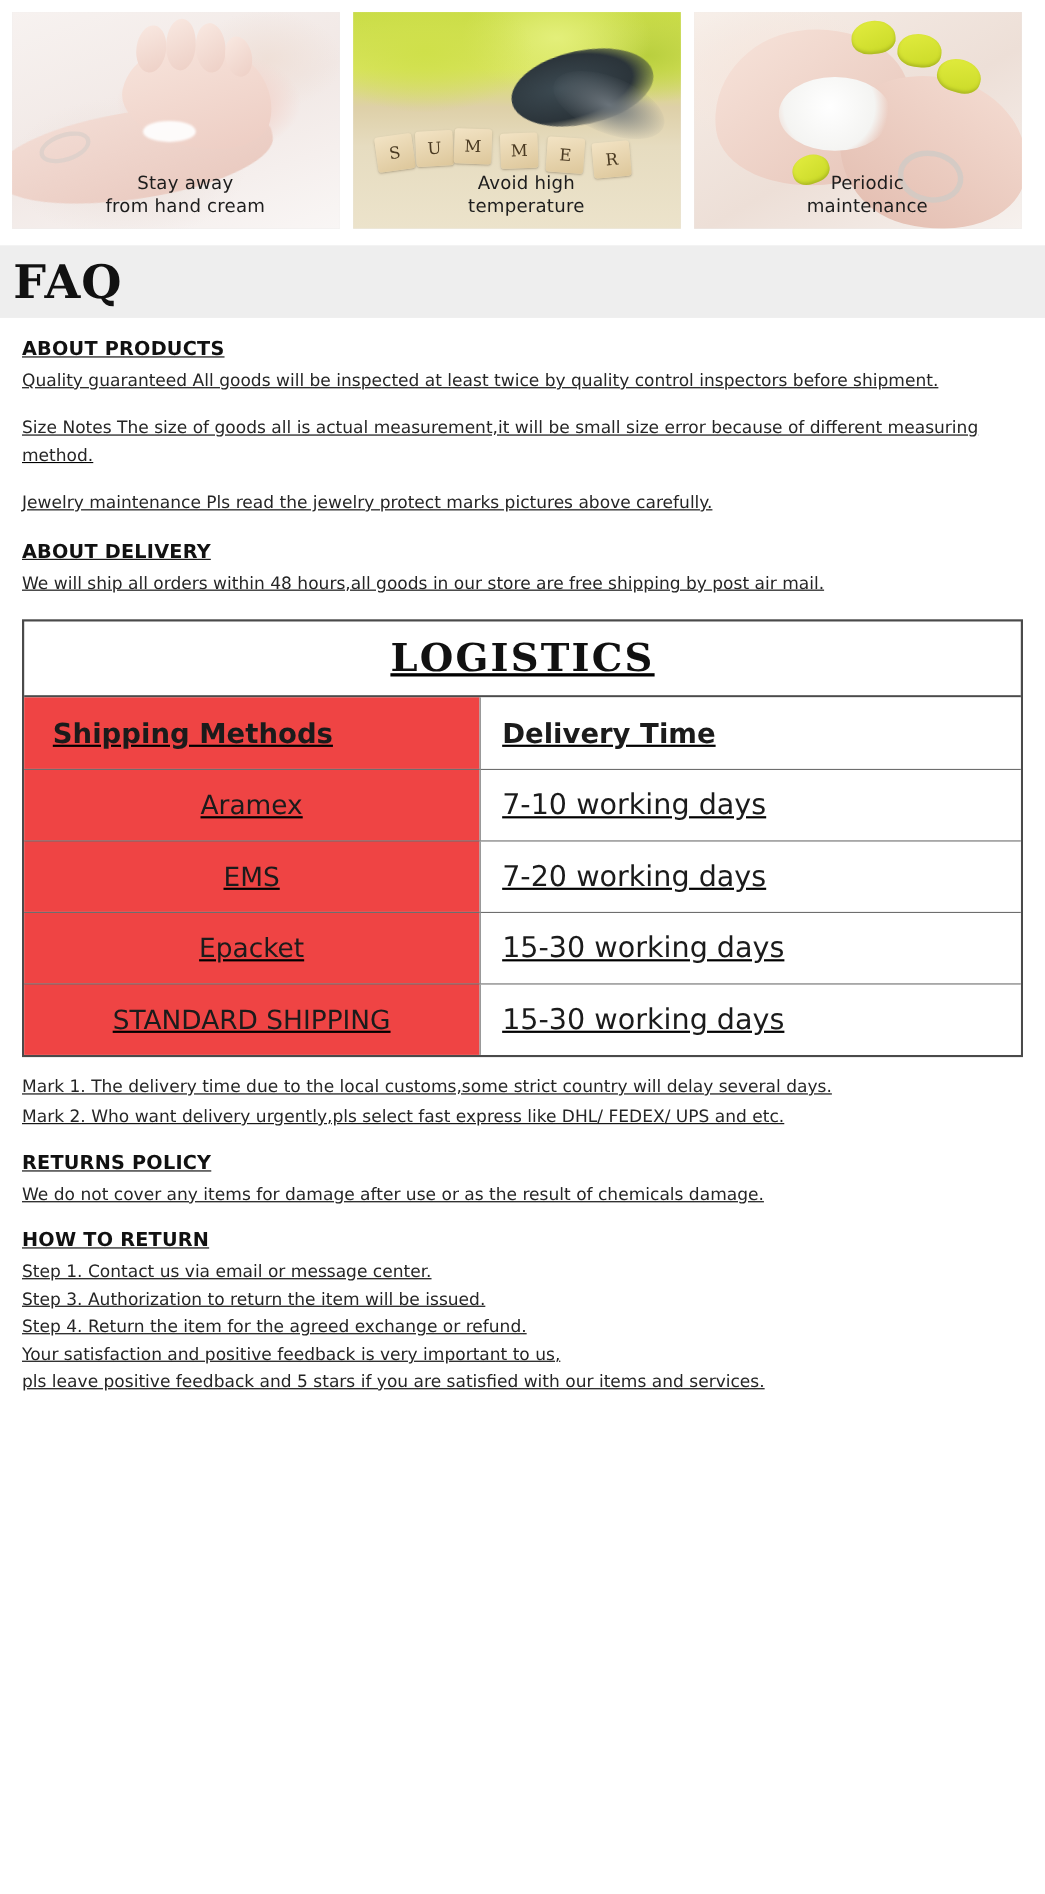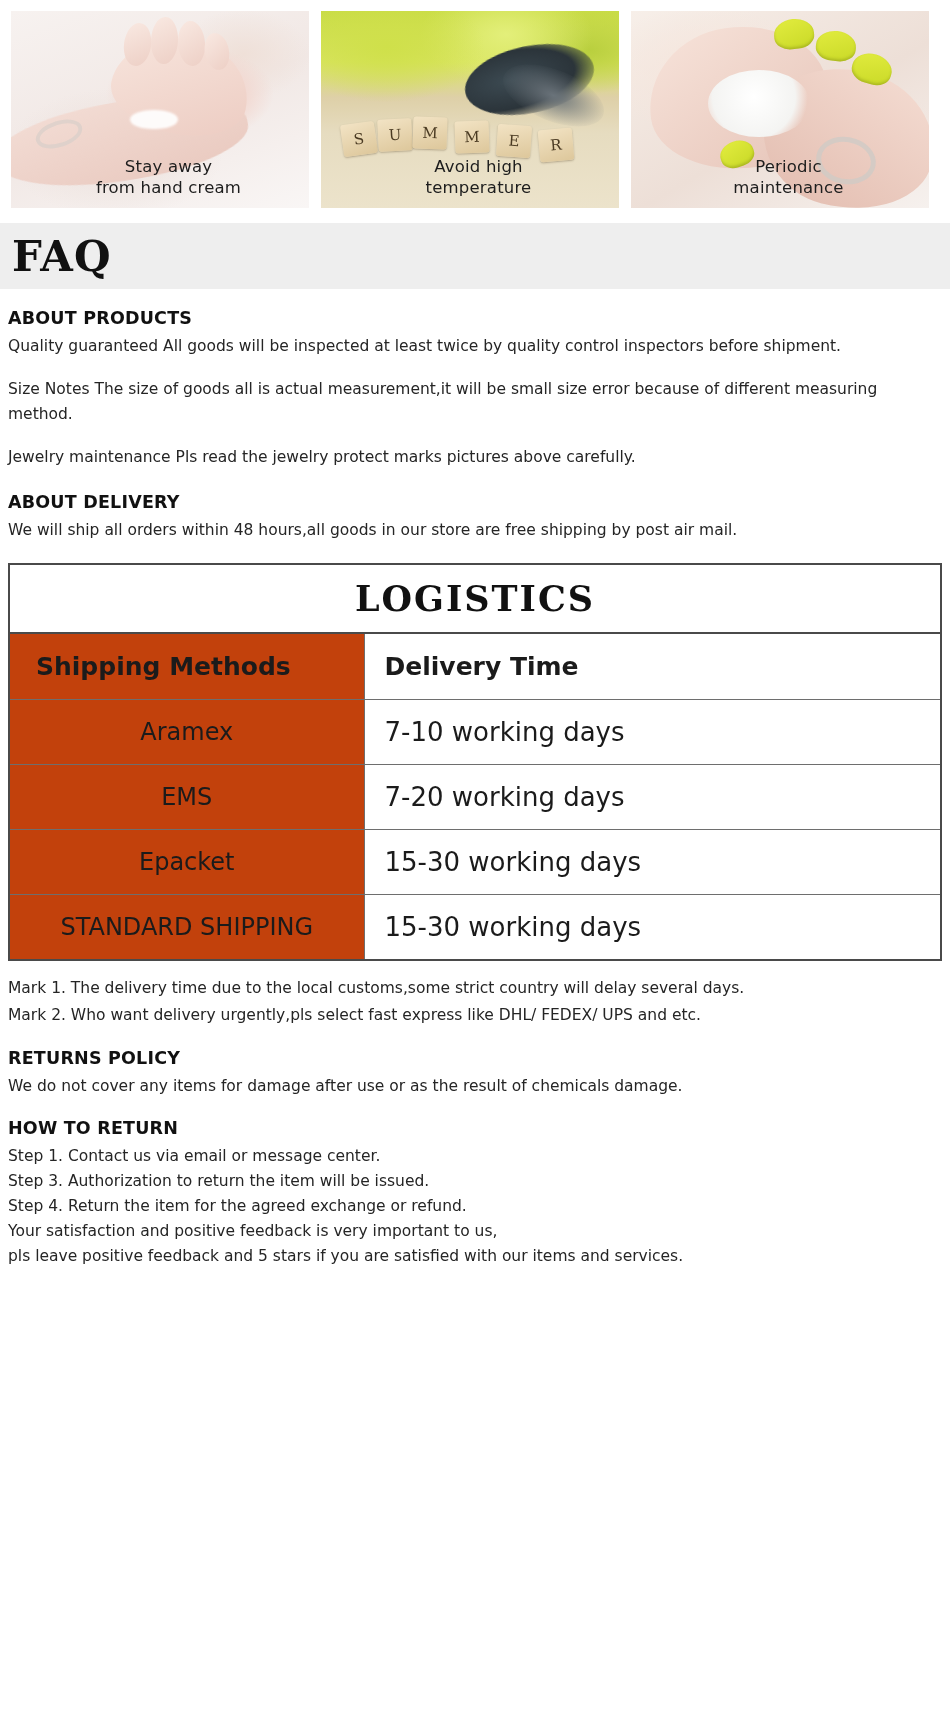--- a/index.html
+++ b/index.html
@@ -191,21 +191,22 @@
     padding-left: 12px;
     font-family: "DejaVu Serif", serif;
     font-weight: bold;
     font-size: 42px;
     letter-spacing: 1px;
     color: #111111;
   }
 
   
   .content {
-    padding: 0 6px;
+    padding: 0 18px;
+    text-decoration: underline;
   }
   .sec-head {
     font-size: 17.5px;
     font-weight: bold;
     color: #111111;
     margin: 19px 0 6px 2px;
     letter-spacing: .2px;
   }
   .sec-head.tight { margin-top: 22px; }
   p.body {
@@ -239,22 +240,22 @@
   table.logi th, table.logi td {
     border-top: 1px solid #6e6e6e;
     border-right: 1px solid #6e6e6e;
     padding: 0;
     height: 65px;
     vertical-align: middle;
   }
   table.logi tr:first-child th { border-top: none; }
   table.logi th:last-child, table.logi td:last-child { border-right: none; }
   table.logi .col-method {
-    width: 354px;
-    background: #c2410c;
+    width: 414px;
+    background: #ef4444;
     text-align: center;
     font-weight: normal;
     font-size: 24px;
     color: #1b1b1b;
   }
   table.logi thead .col-method {
     font-size: 25px;
     font-weight: bold;
     text-align: left;
     padding-left: 26px;

